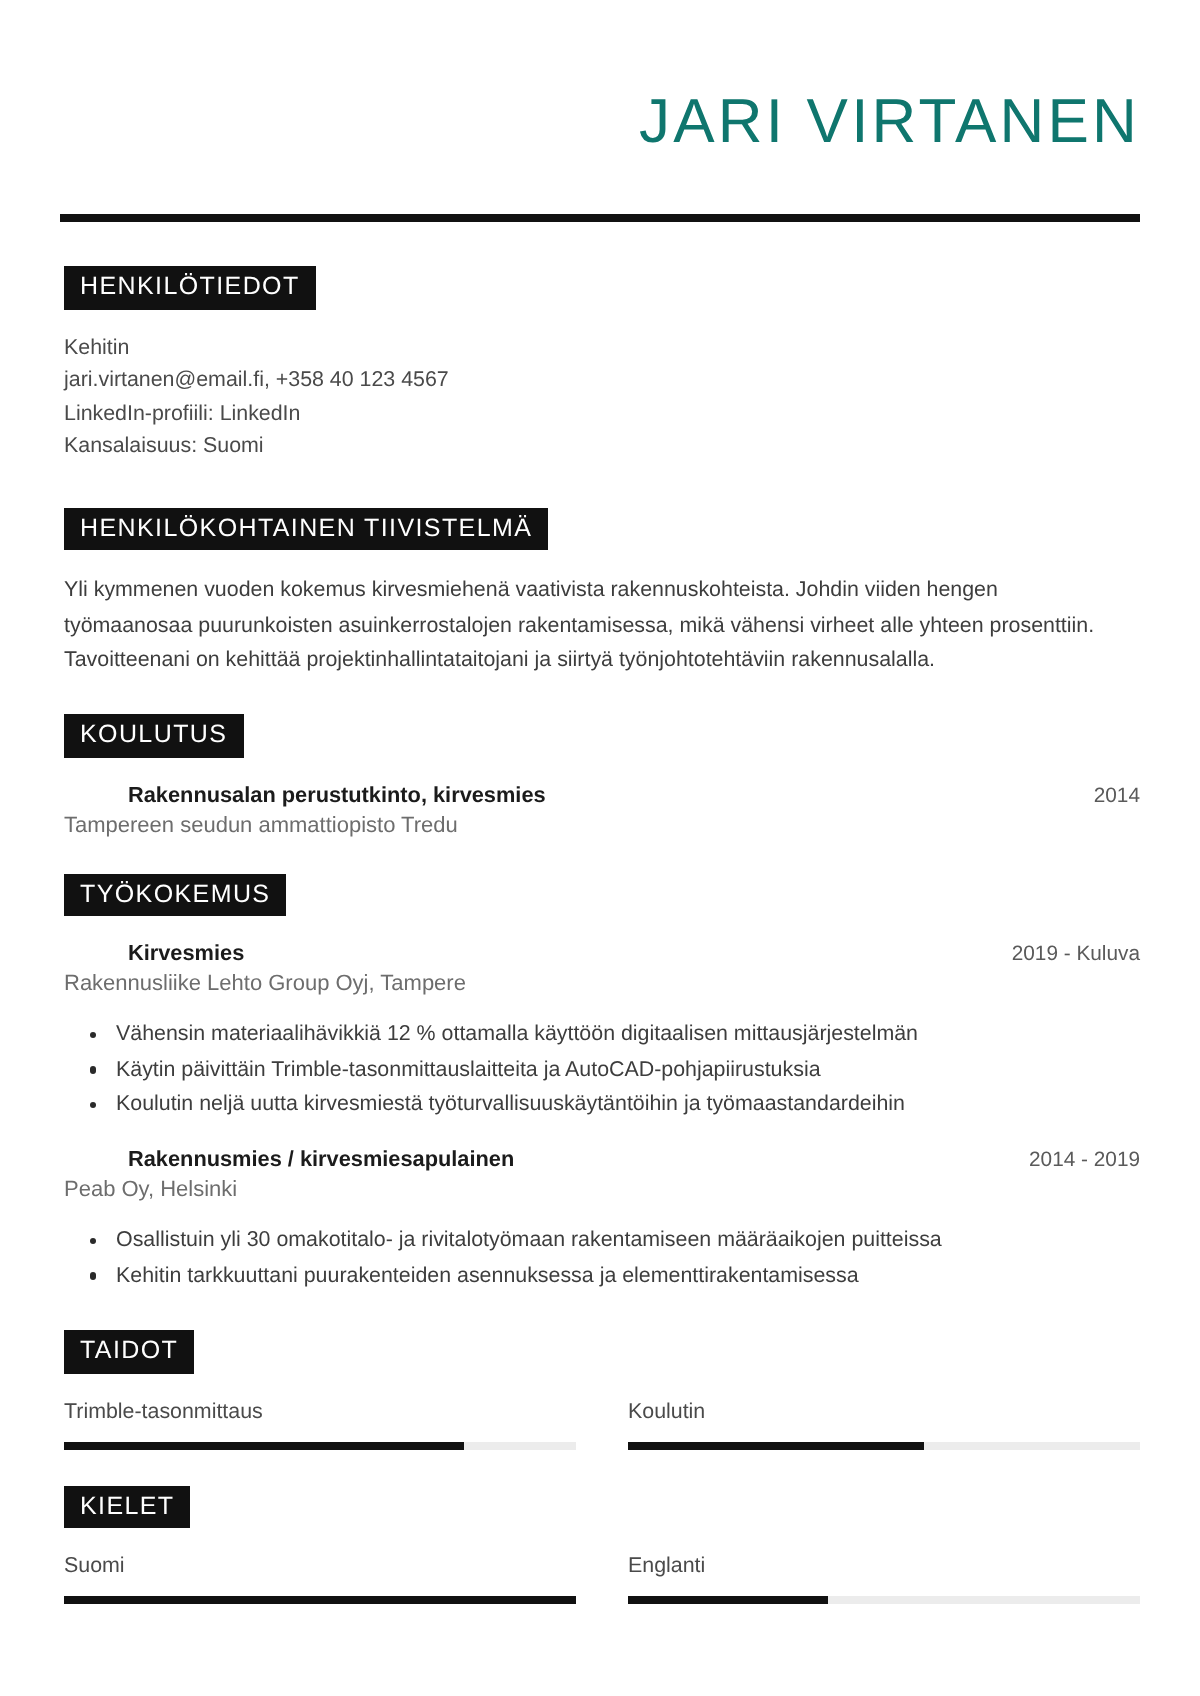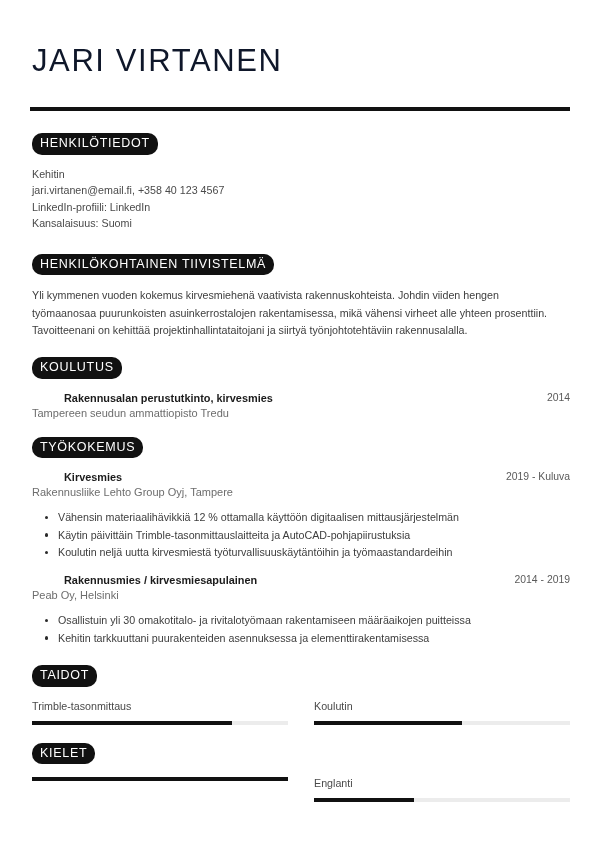--- a/index.html
+++ b/index.html
@@ -22,24 +22,25 @@
     padding: 44px 30px 30px 30px;
     background: #ffffff;
     overflow: hidden;
   }
 
   
   .name {
     font-size: 31px;
     font-weight: 500;
     letter-spacing: 1.6px;
-    color: #0f172a;
+    color: #0f766e;
     line-height: 1.1;
     margin: 0 0 0 2px;
     white-space: nowrap;
+    text-align: right;
   }
   .name-rule {
     margin-top: 29px;
     height: 4px;
     background: #111111;
     width: 100%;
   }
 
   
   .section {
@@ -51,21 +52,20 @@
   .section-badge {
     display: inline-block;
     background: #111111;
     color: #ffffff;
     font-size: 12.5px;
     font-weight: 500;
     letter-spacing: 0.7px;
     padding: 4px 8px 5px 8px;
     line-height: 1;
     margin-left: 2px;
-    border-radius: 10px;
   }
 
   
   .contact {
     margin-top: 11px;
     margin-left: 2px;
     font-size: 10.7px;
     line-height: 1.55;
     color: #4a4a4a;
   }
@@ -82,21 +82,21 @@
   }
 
   
   .entry {
     margin-top: 13px;
     margin-left: 2px;
   }
   .entry-head {
     display: flex;
     justify-content: space-between;
-    align-items: flex-start;
+    align-items: flex-end;
     padding-left: 32px;
   }
   .entry-title {
     font-size: 10.9px;
     font-weight: bold;
     color: #1b1b1b;
   }
   .entry-date {
     font-size: 10.4px;
     color: #5a5a5a;
@@ -245,20 +245,21 @@
           <div class="meter-fill" style="width: 58%;"></div>
         </div>
       </div>
     </div>
   </div>
 
   <div class="section tight">
     <span class="section-badge">KIELET</span>
     <div class="meters">
       <div class="meter">
+        <div class="meter-label">Suomi</div>
         <div class="meter-track">
           <div class="meter-fill" style="width: 100%;"></div>
         </div>
       </div>
       <div class="meter">
         <div class="meter-label">Englanti</div>
         <div class="meter-track">
           <div class="meter-fill" style="width: 39%;"></div>
         </div>
       </div>

